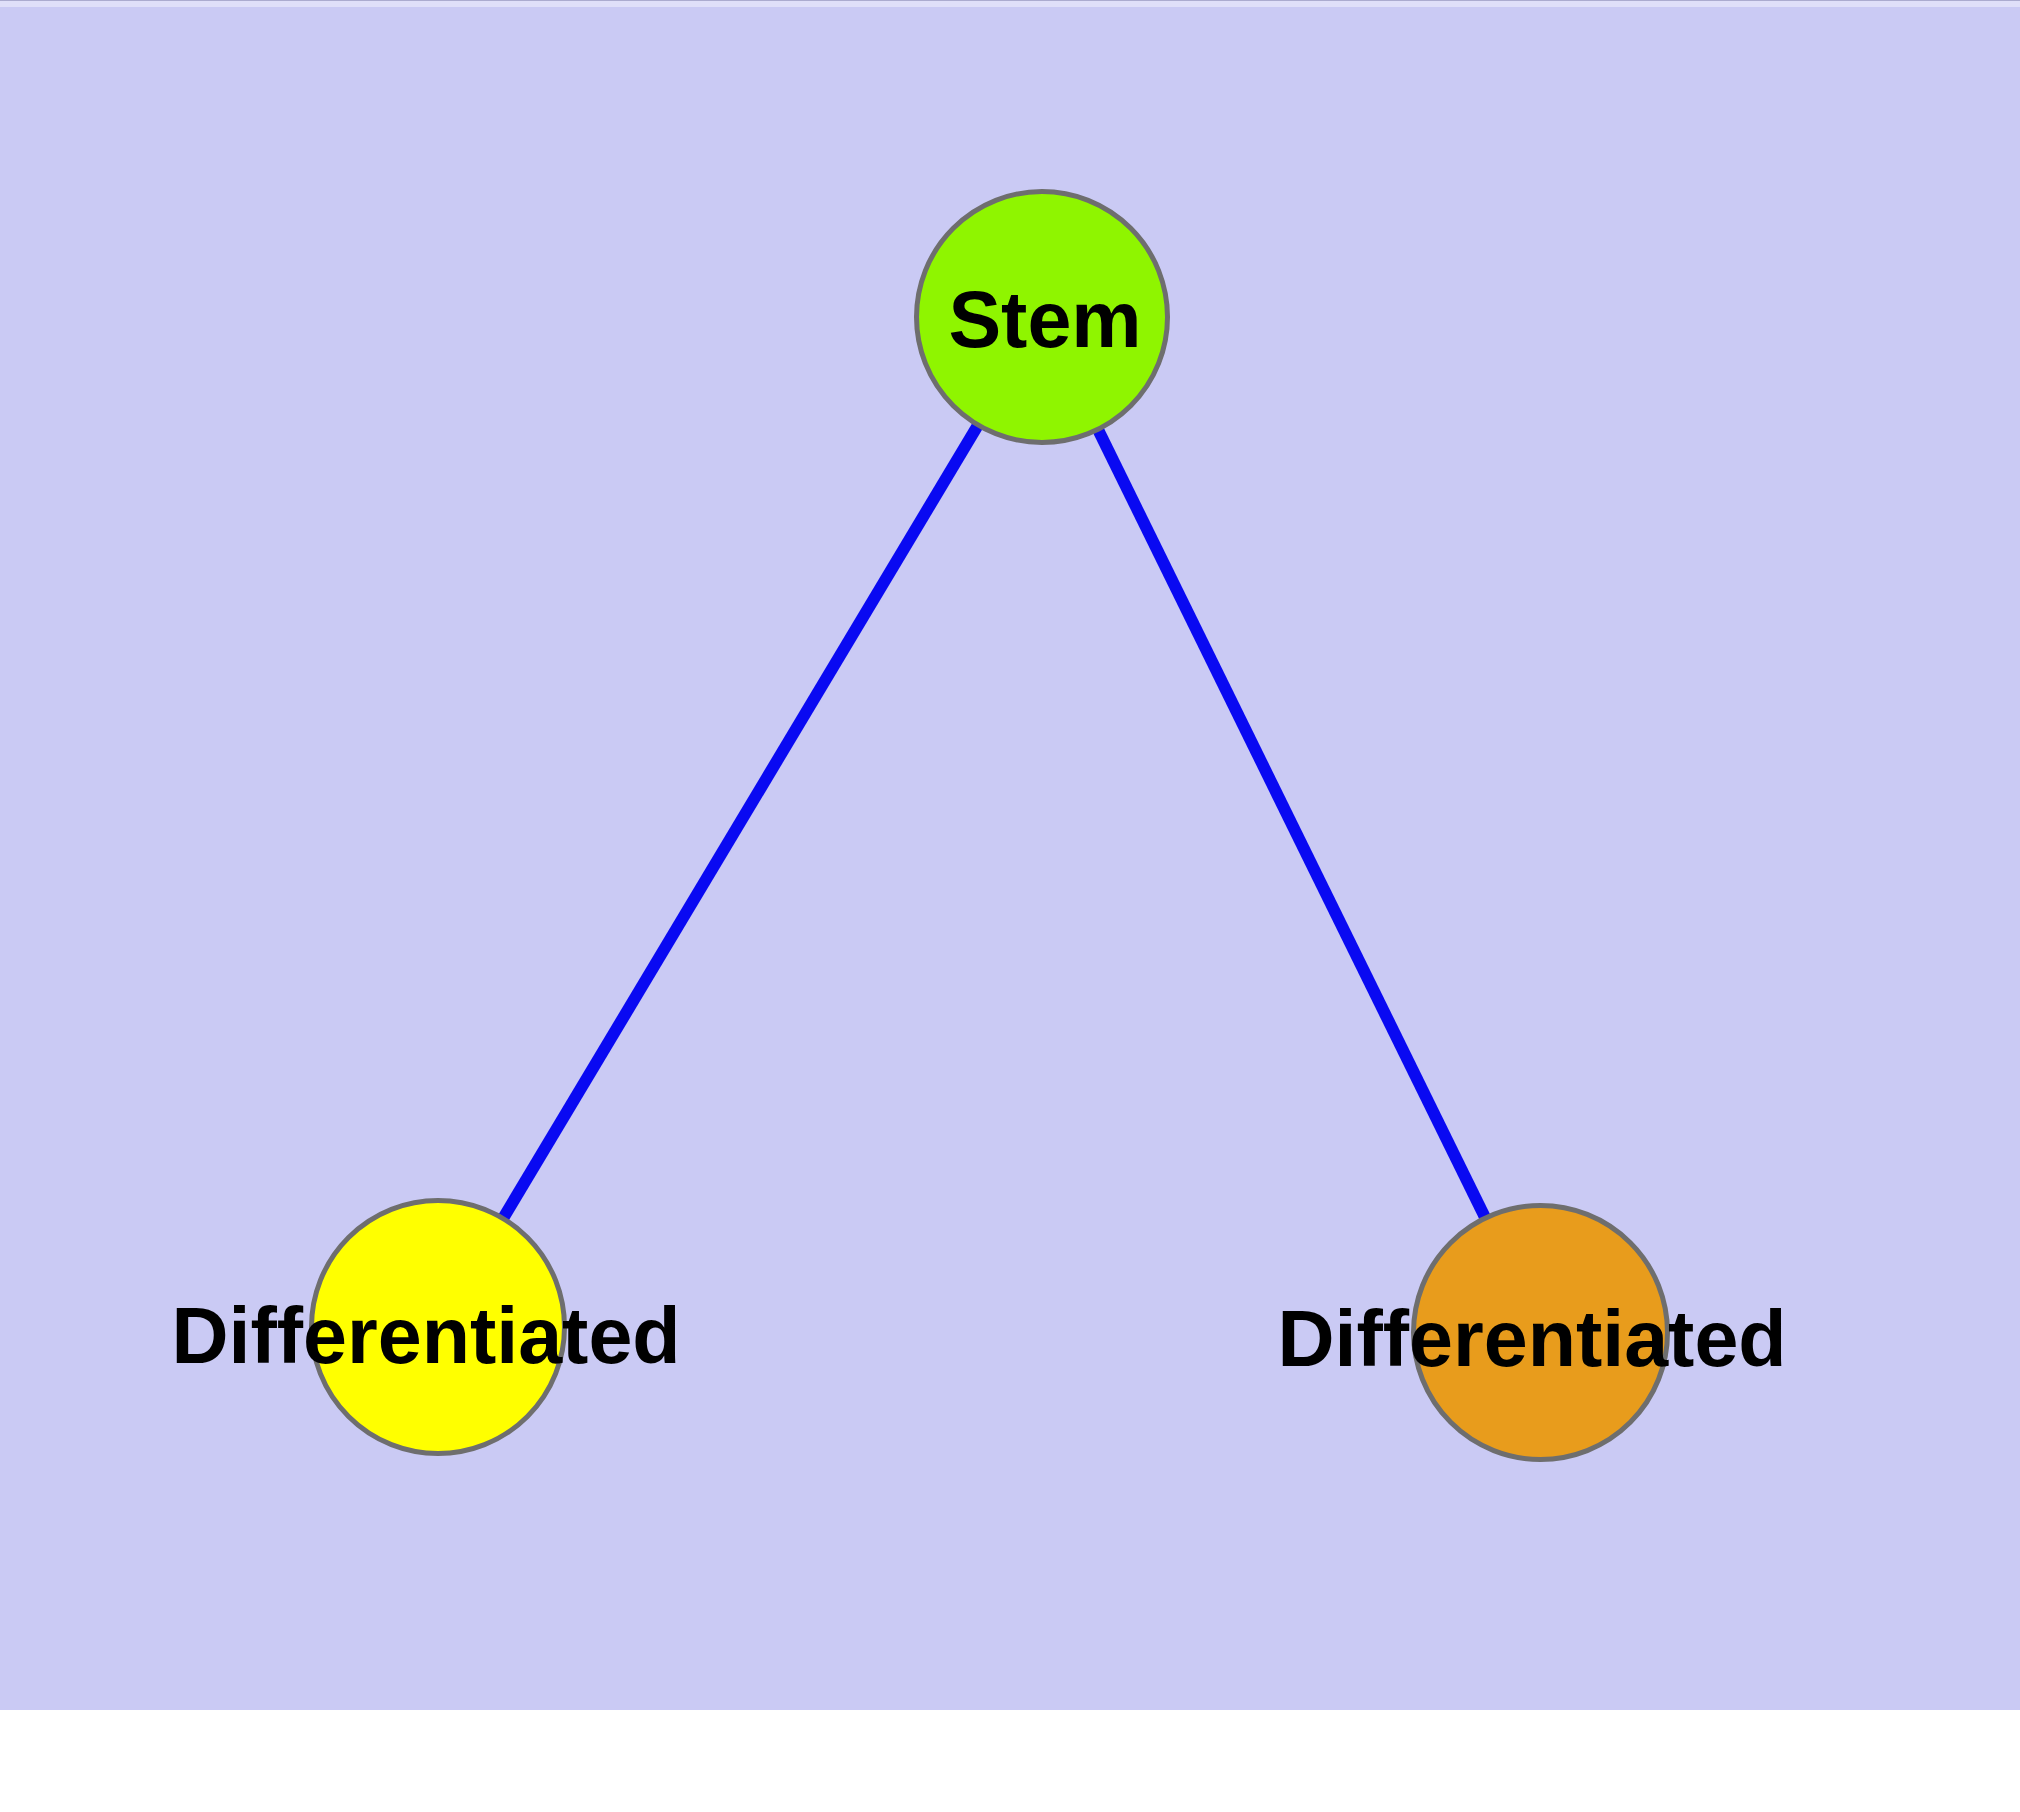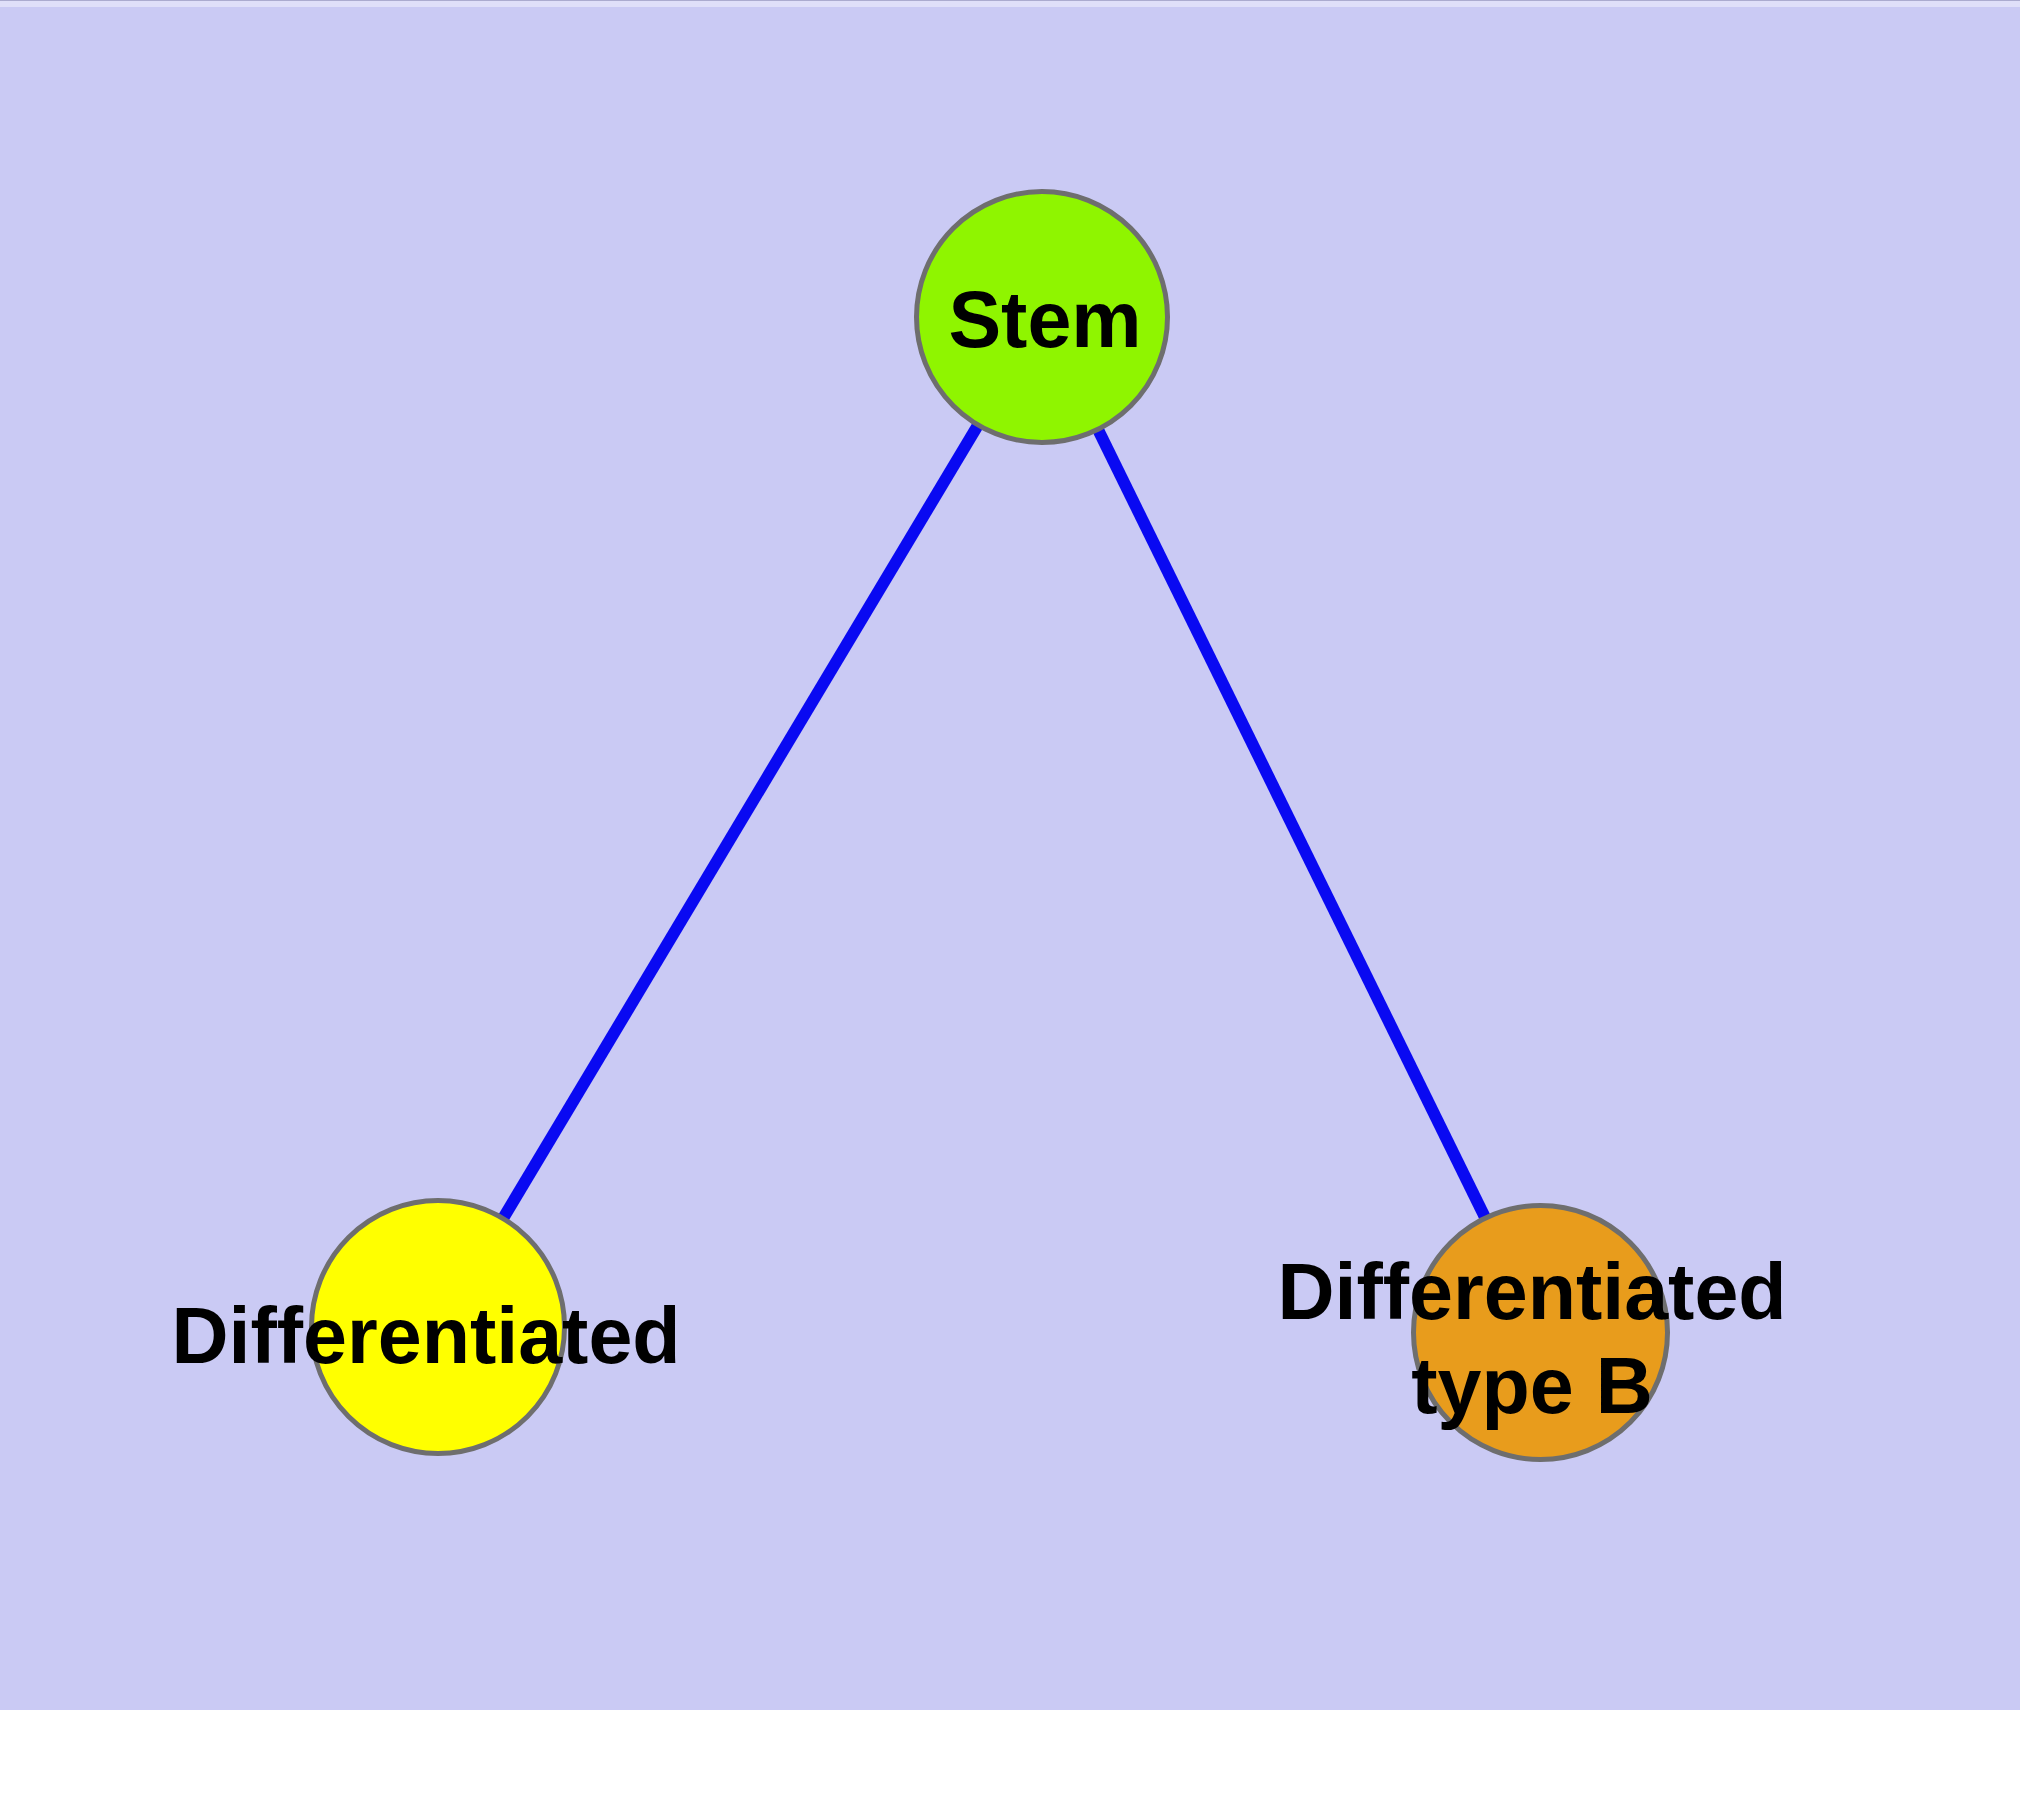--- a/index.html
+++ b/index.html
@@ -93,18 +93,17 @@
   <div class="node-label label-stem" style="color: rgb(0, 0, 0);">
     <span>Stem</span>
   </div>
 
   <div class="node-label label-type-a" style="color: rgb(0, 0, 0);">
     <span>Differentiated</span><br>
   </div>
 
   <div class="node-label label-type-b" style="color: rgb(0, 0, 0);">
     <span>Differentiated</span><br>
-    <span>type B</span>
   </div>
 
   <div class="bottom-edge"></div>
 </div>
 
 
 </body></html>

